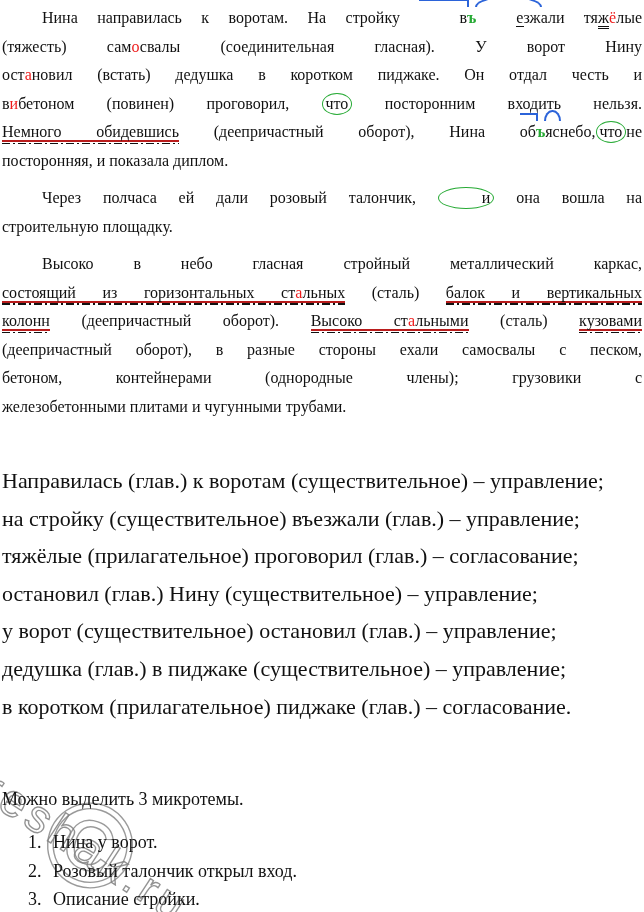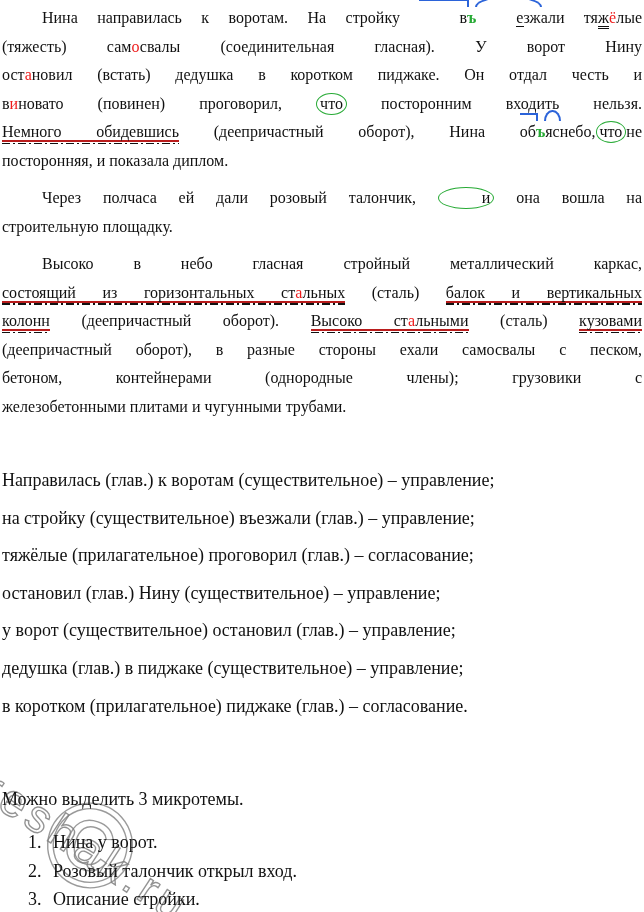--- a/index.html
+++ b/index.html
@@ -39,21 +39,21 @@
   .uline{border-bottom:1.6px solid #111;}
   .duline{border-bottom:3.5px double #111;}
   
   .adv{position:relative;border-bottom:2px solid #b91c1c;}
   .adv::after{
     content:"";position:absolute;left:0;right:0;bottom:-4px;height:1.5px;
     background-image:repeating-linear-gradient(to right,
       #111 0 8px, transparent 8px 11px, #111 11px 13px, transparent 13px 16px);
   }
   
-  #analysis-block{position:absolute;top:462px;left:2px;right:2px;font-size:18px;}
+  #analysis-block{position:absolute;top:462px;left:2px;right:2px;font-size:22px;}
   .a-line{line-height:37.6px;white-space:nowrap;}
   
   #summary-block{position:absolute;top:786px;left:2px;right:2px;font-size:18px;}
   .sum-title{line-height:26px;}
   #sum-list{margin:16px 0 0 0;padding:0 0 0 44px;}
   #sum-list li{line-height:28.5px;padding-left:7px;}
   
   .wm{position:absolute;inset:0;pointer-events:none;z-index:5;opacity:.6;}
   .wm-text{
     position:absolute;left:2px;top:760px;transform:rotate(33deg);transform-origin:left top;
@@ -68,21 +68,21 @@
 </style>
 </head>
 <body>
 
 <div class="page">
   <div id="text-block">
       <div class="para">
         <div class="line just indent"><span>Нина направилась к воротам. На стройку </span><span class="pref">в</span><span class="greenL">ъ</span><span class="root"><span class="uline">е</span><span>зж</span></span><span>али тя</span><span class="duline">ж</span><span class="red">ё</span><span>лые</span></div>
         <div class="line just"><span>(тяжесть) сам</span><span class="red">о</span><span>свалы (соединительная гласная). У ворот Нину</span></div>
         <div class="line just"><span>ост</span><span class="red">а</span><span>новил (встать) дедушка в коротком пиджаке. Он отдал честь и</span></div>
-        <div class="line just"><span>в</span><span class="red">и</span><span>новато (повинен) проговорил, </span><span class="circle">что</span><span> посторонним входить нельзя.</span></div>
+        <div class="line just"><span>в</span><span class="red">и</span><span>бетоном (повинен) проговорил, </span><span class="circle">что</span><span> посторонним входить нельзя.</span></div>
         <div class="line just"><span class="adv">Немного обидевшись</span><span> (деепричастный оборот), Нина </span><span class="pref">об</span><span class="greenL">ъ</span><span class="root">яс</span><span>небо,</span><span class="circle">что</span><span>не</span></div>
         <div class="line"><span>посторонняя, и показала диплом.</span></div>
       </div>
       <div class="para">
         <div class="line just indent"><span>Через полчаса ей дали розовый талончик, </span><span class="circle">и</span><span> она вошла на</span></div>
         <div class="line"><span>строительную площадку.</span></div>
       </div>
       <div class="para">
         <div class="line just indent"><span>Высоко в небо гласная стройный металлический каркас,</span></div>
         <div class="line just"><span class="adv"><span>состоящий из горизонтальных ст</span><span class="red">а</span><span>льных</span></span><span> (сталь) </span><span class="adv">балок и вертикальных</span></div>

